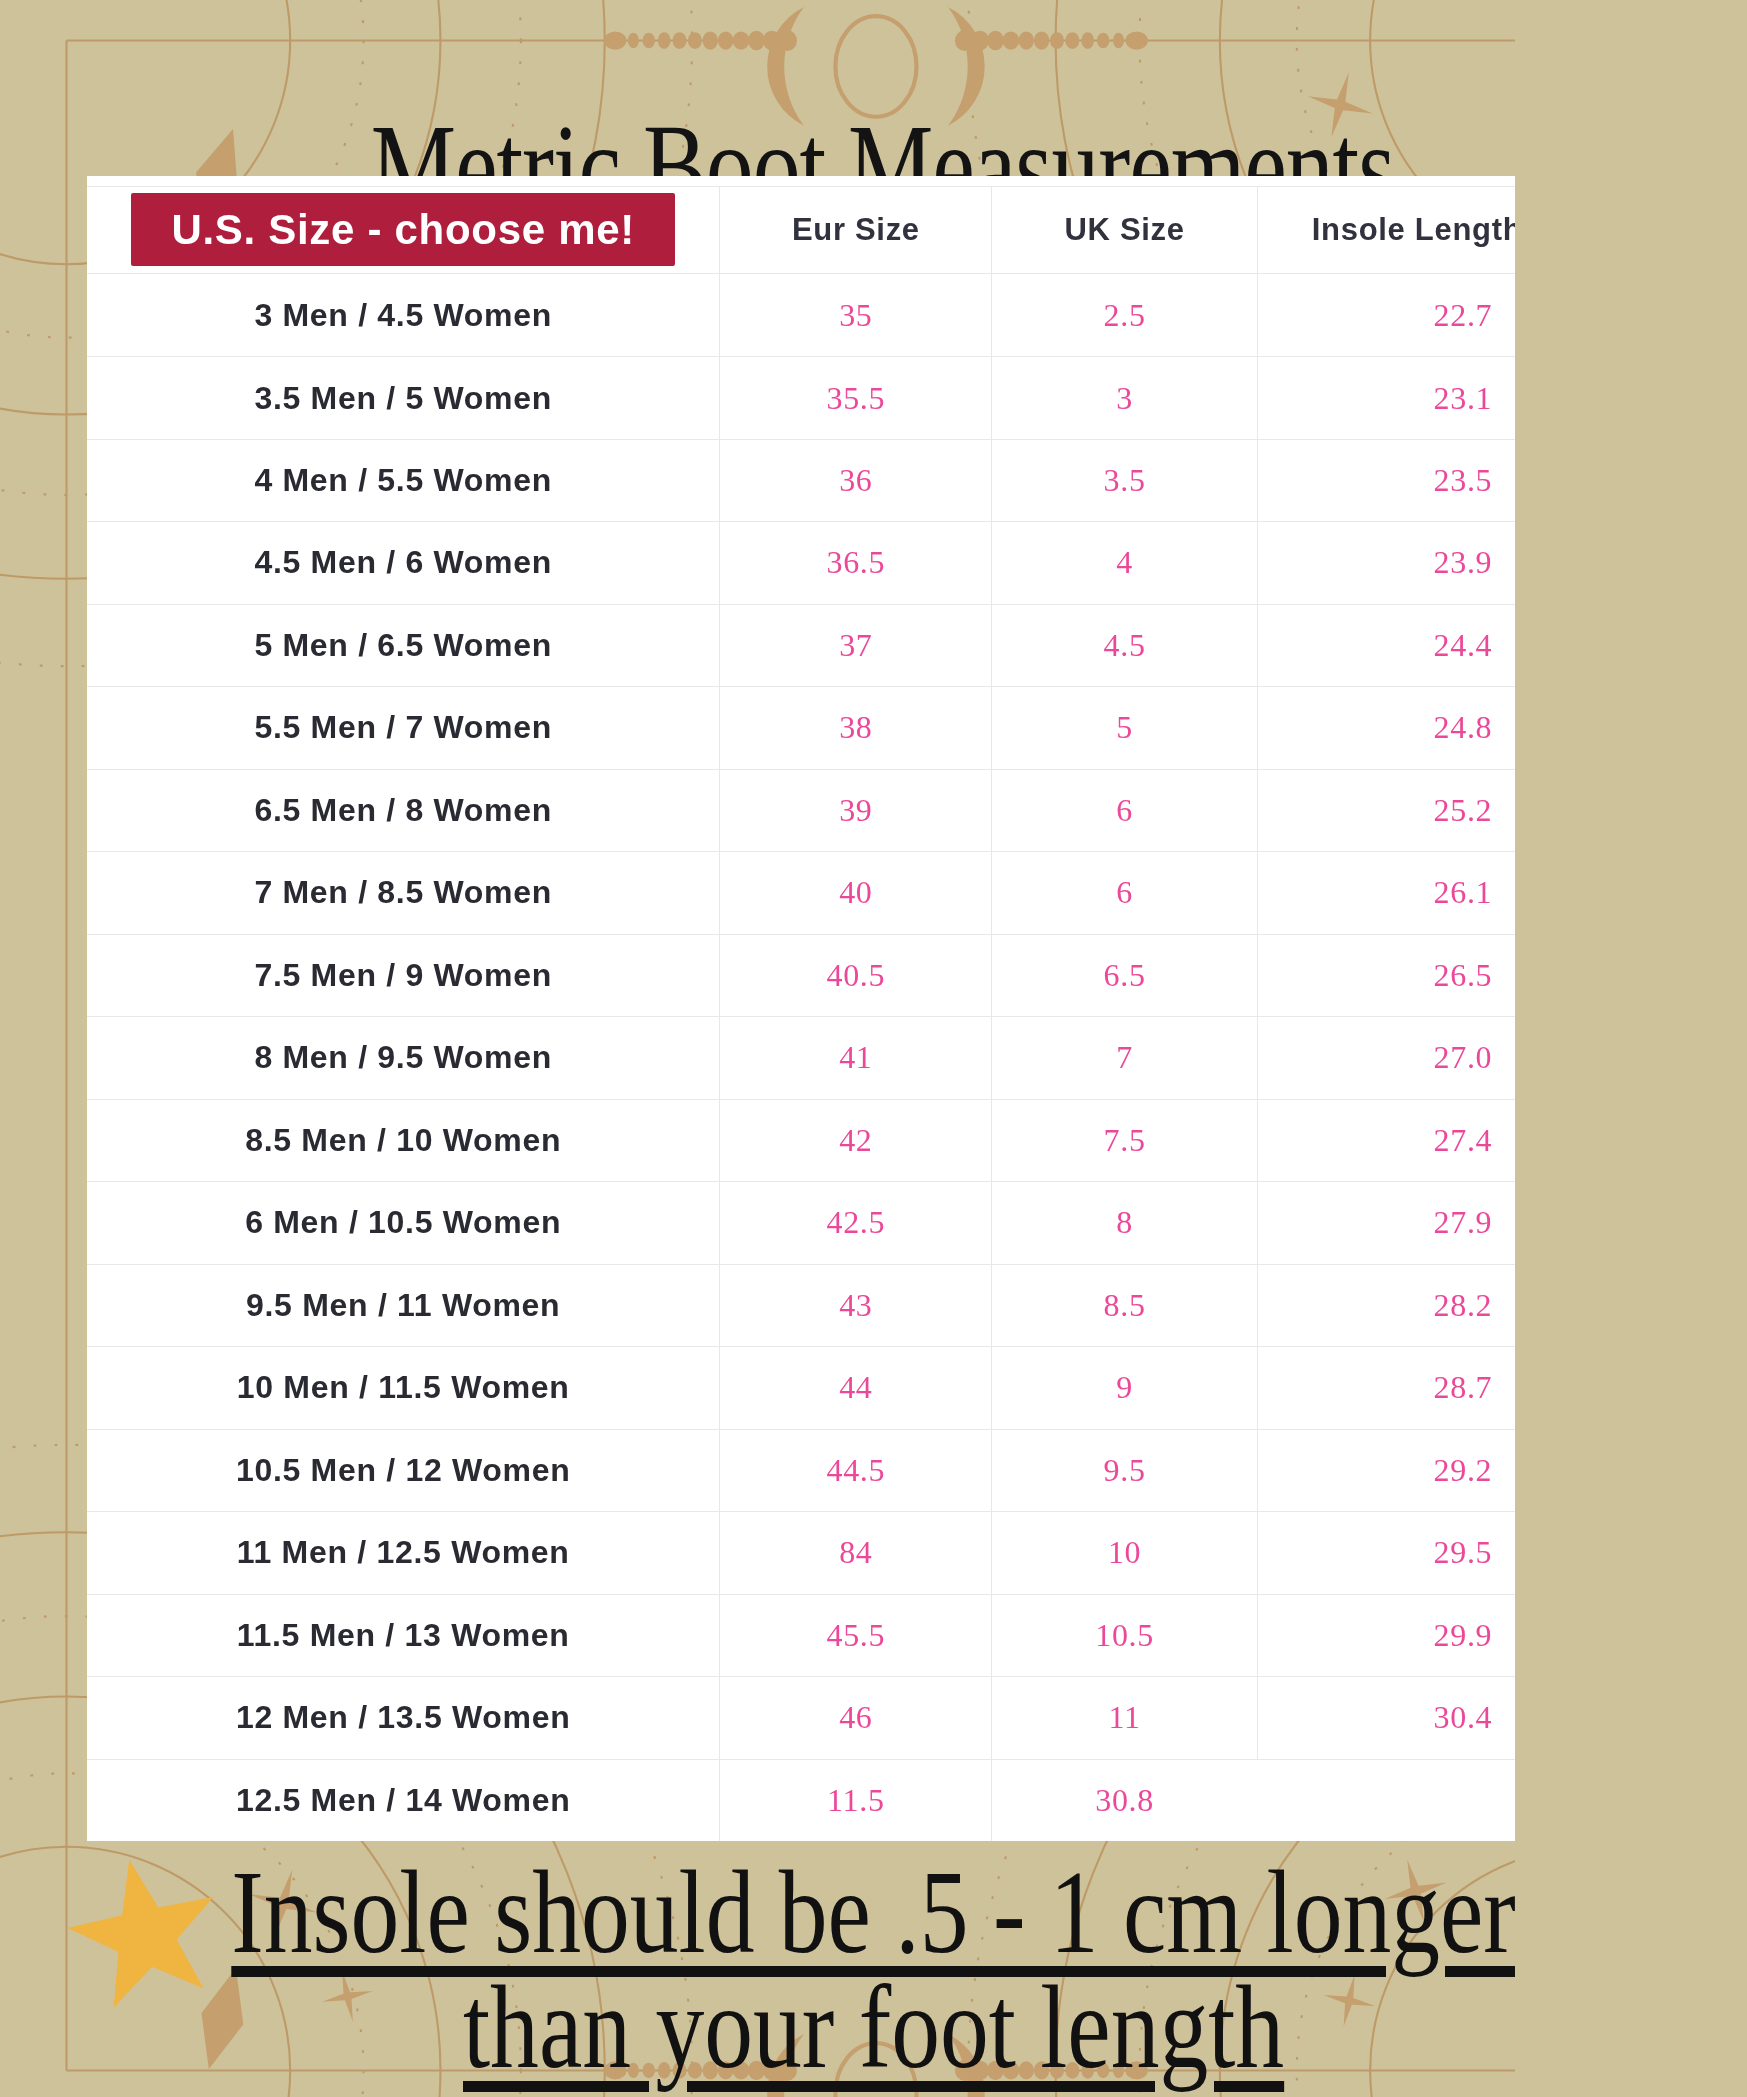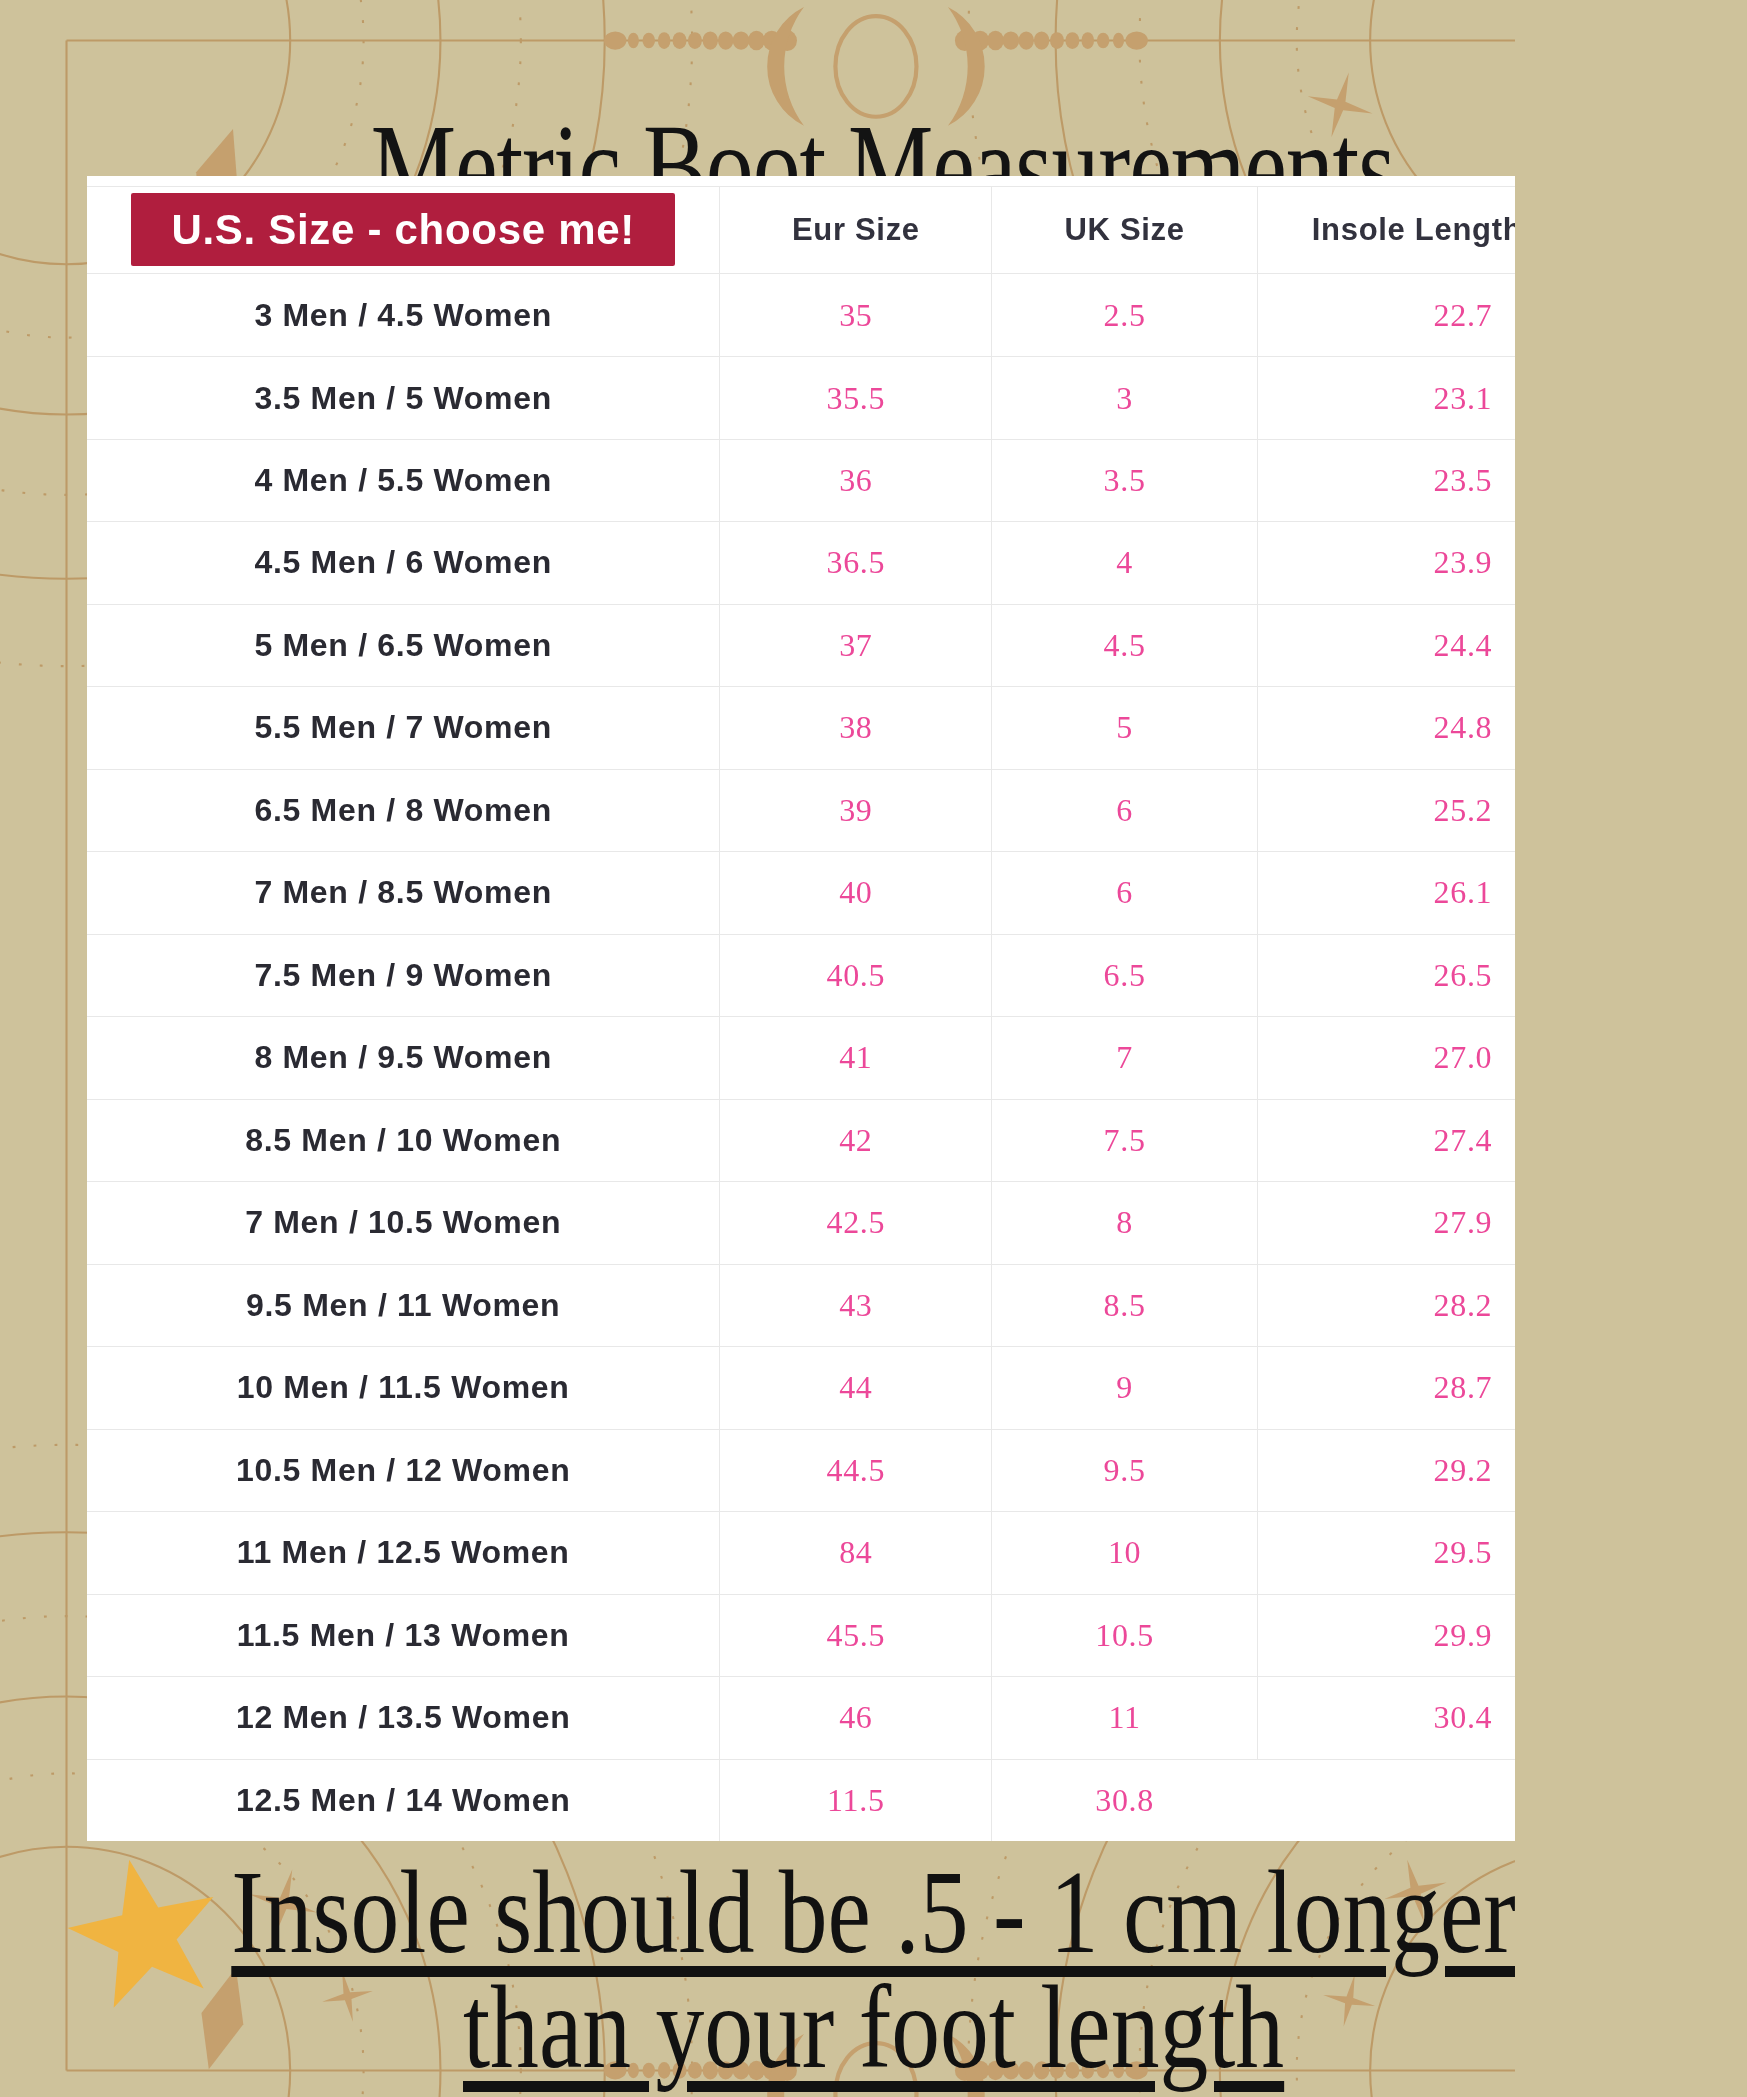--- a/index.html
+++ b/index.html
@@ -209,21 +209,21 @@
         </div>
 
         <div class="tr">
           <div class="td us">8.5 Men / 10 Women</div>
           <div class="td num">42</div>
           <div class="td num">7.5</div>
           <div class="td num">27.4</div>
         </div>
 
         <div class="tr">
-          <div class="td us">7 Men / 10.5 Women</div>
+          <div class="td us">6 Men / 10.5 Women</div>
           <div class="td num">42.5</div>
           <div class="td num">8</div>
           <div class="td num">27.9</div>
         </div>
 
         <div class="tr">
           <div class="td us">9.5 Men / 11 Women</div>
           <div class="td num">43</div>
           <div class="td num">8.5</div>
           <div class="td num">28.2</div>

